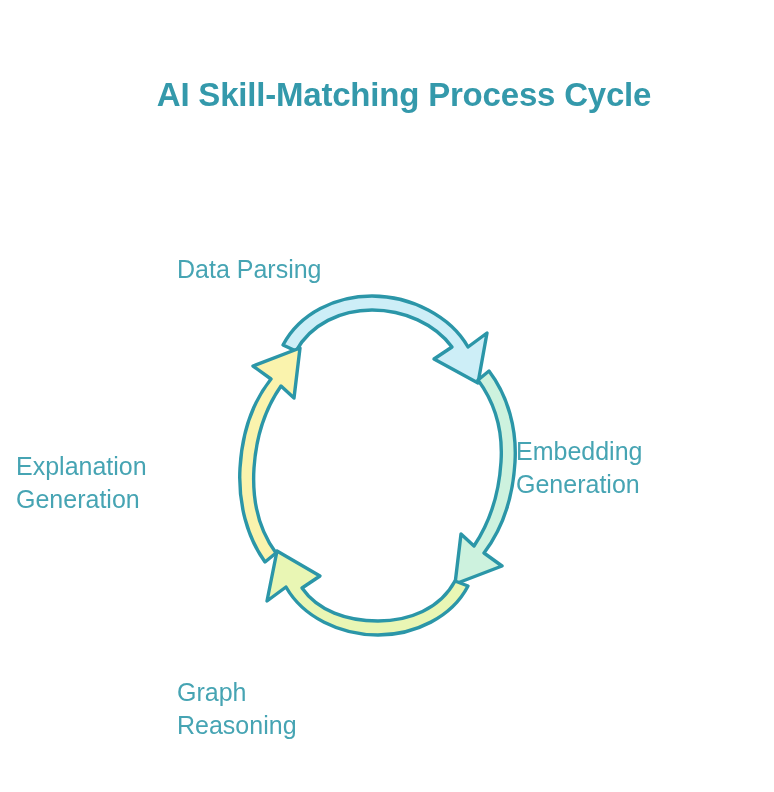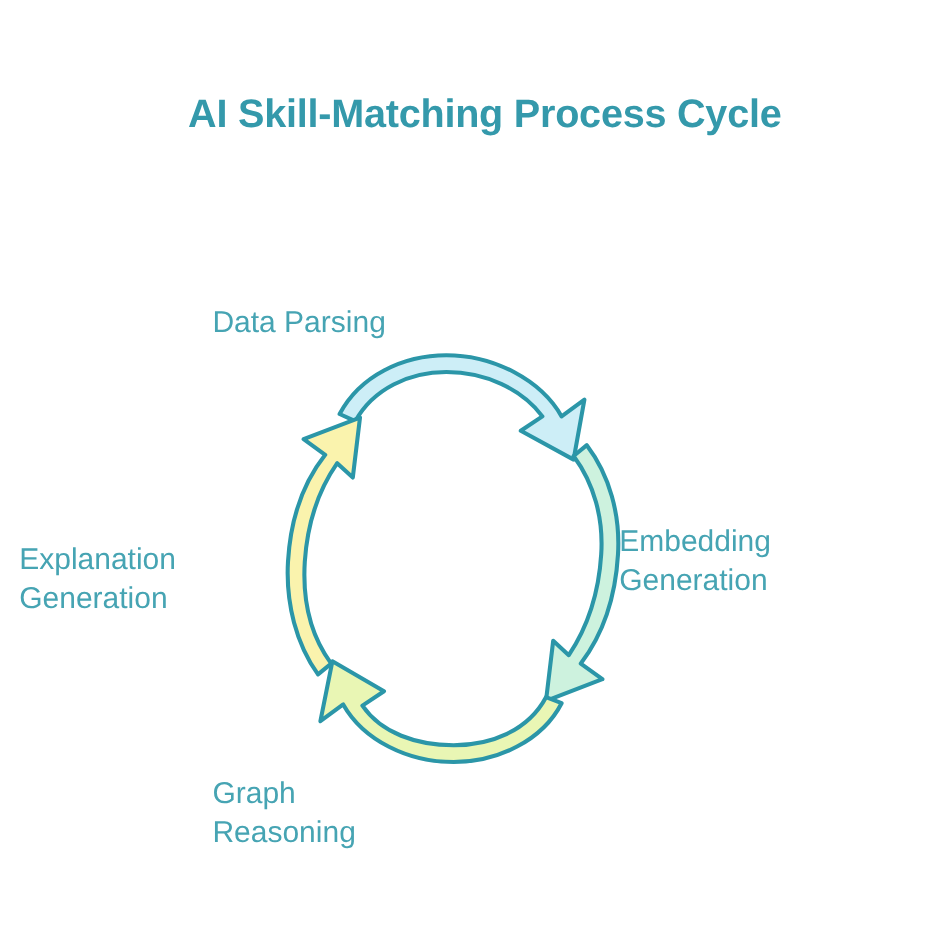--- a/index.html
+++ b/index.html
@@ -70,21 +70,21 @@
     top: 253px;
     width: 400px;
   }
   .node-label.right {
     left: 516px;
     top: 435px;
     width: 232px;
   }
   .node-label.bottom {
     left: 177px;
-    top: 645px;
+    top: 676px;
     width: 400px;
   }
   .node-label.left {
     left: 16px;
     top: 450px;
     width: 232px;
   }
 </style>
 </head>
 <body style="background: rgb(255, 255, 255);">

